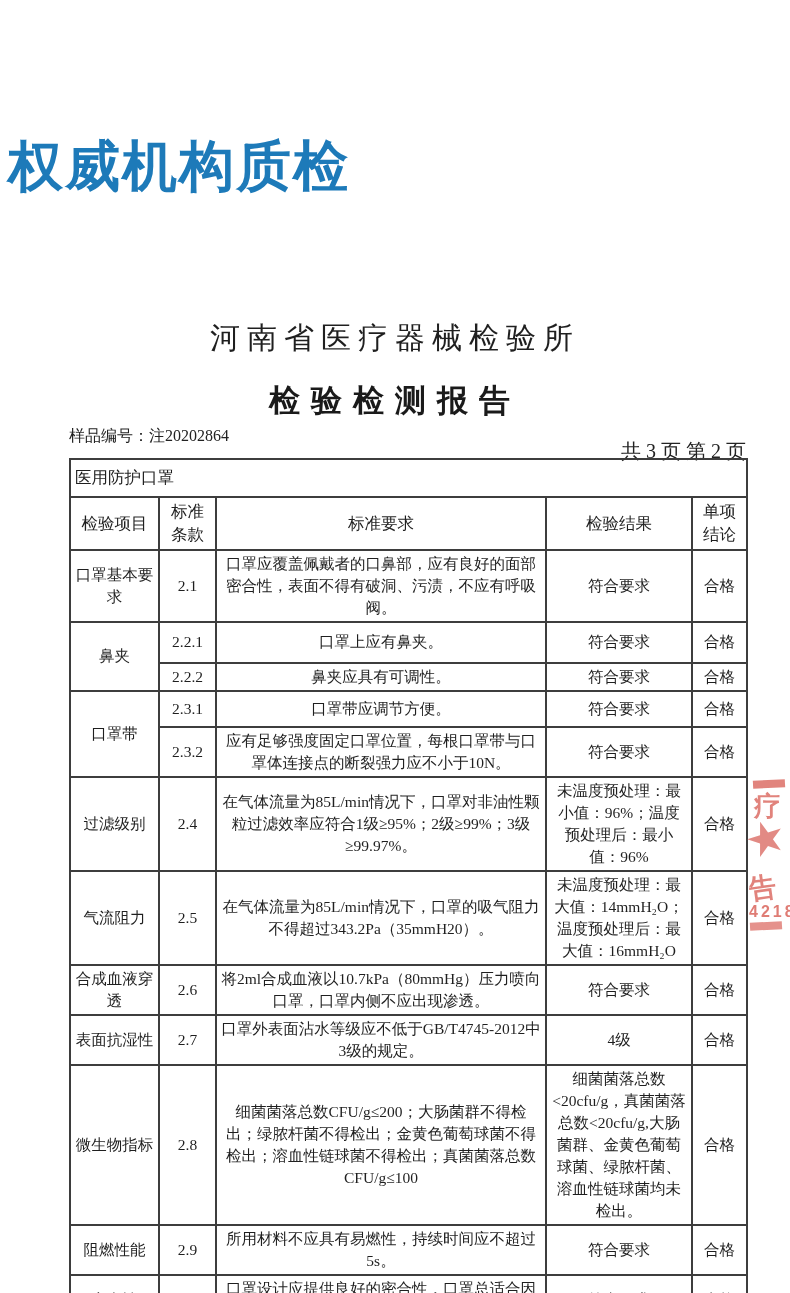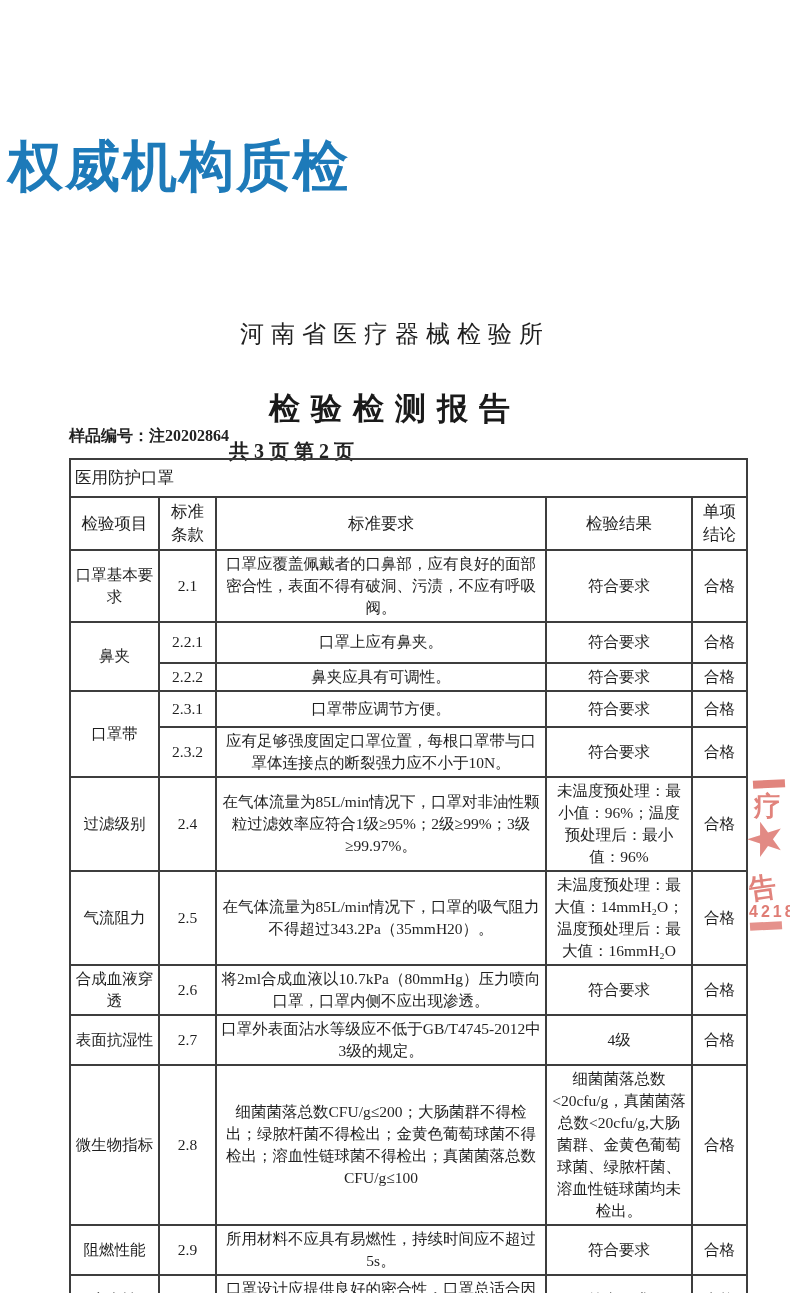--- a/index.html
+++ b/index.html
@@ -24,44 +24,44 @@
     font-weight: bold;
     letter-spacing: 2px;
     color: #1d7ab9;
   }
   .org-name {
     position: absolute;
     top: 318px;
     left: 0;
     width: 100%;
     text-align: center;
-    font-size: 24px;
+    font-size: 30px;
     letter-spacing: 7px;
     color: #1f1f1f;
   }
   .report-title {
     position: absolute;
-    top: 388px;
+    top: 380px;
     left: 0;
     width: 100%;
     text-align: center;
     font-size: 31px;
     font-weight: bold;
     letter-spacing: 11px;
     color: #1a1a1a;
   }
   .meta-row {
     position: absolute;
     top: 426px;
     left: 69px;
     width: 677px;
     display: flex;
+    justify-content: space-between;
     align-items: flex-start;
     font-size: 16px;
-    font-weight: bold;
   }
   .sample-number { padding-top: 0; }
   .page-indicator { padding-top: 12px; font-size: 20px; }
 
   table.inspection {
     position: absolute;
     left: 69px;
     top: 458px;
     width: 677px;
     border-collapse: collapse;

